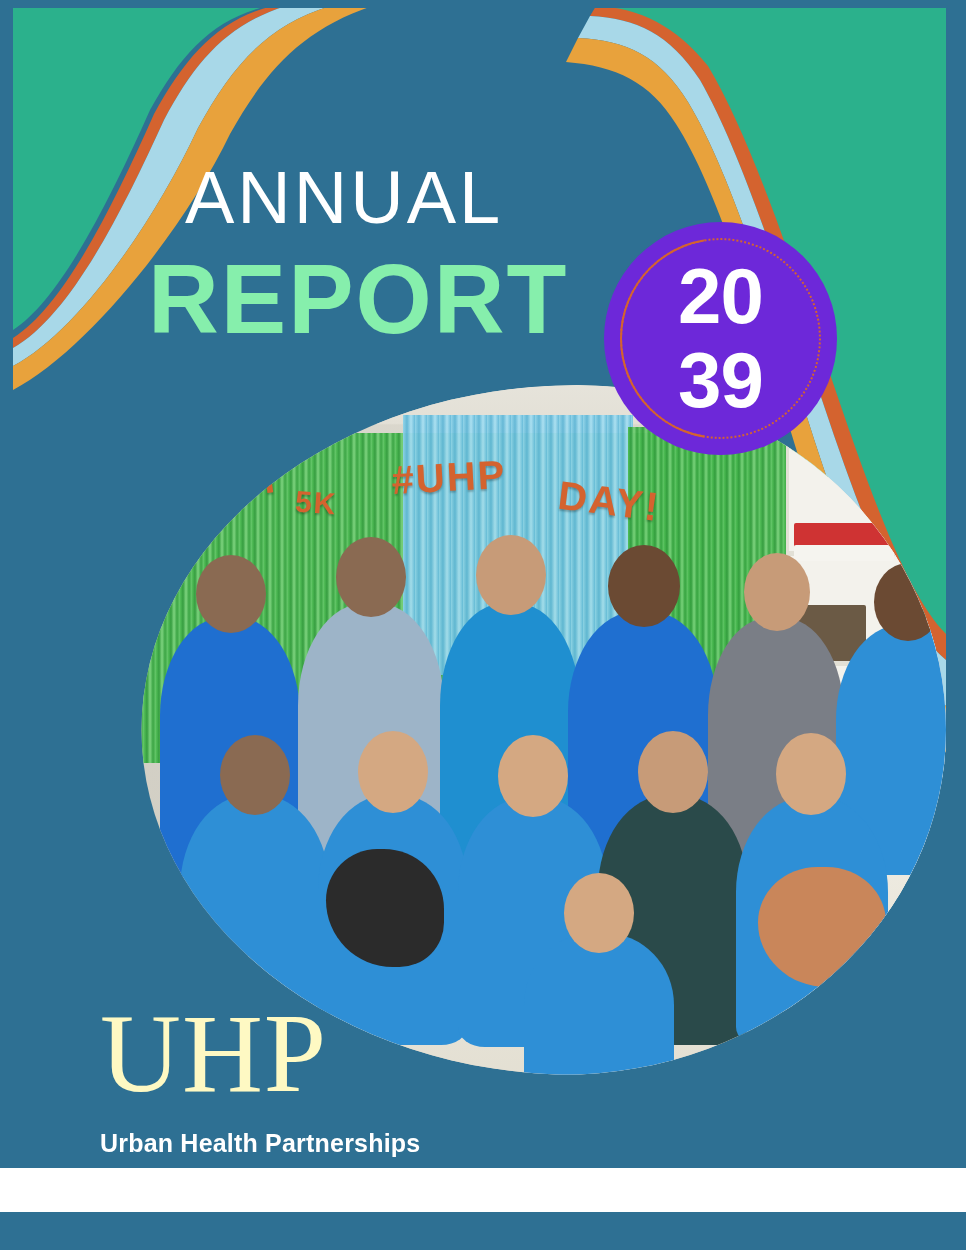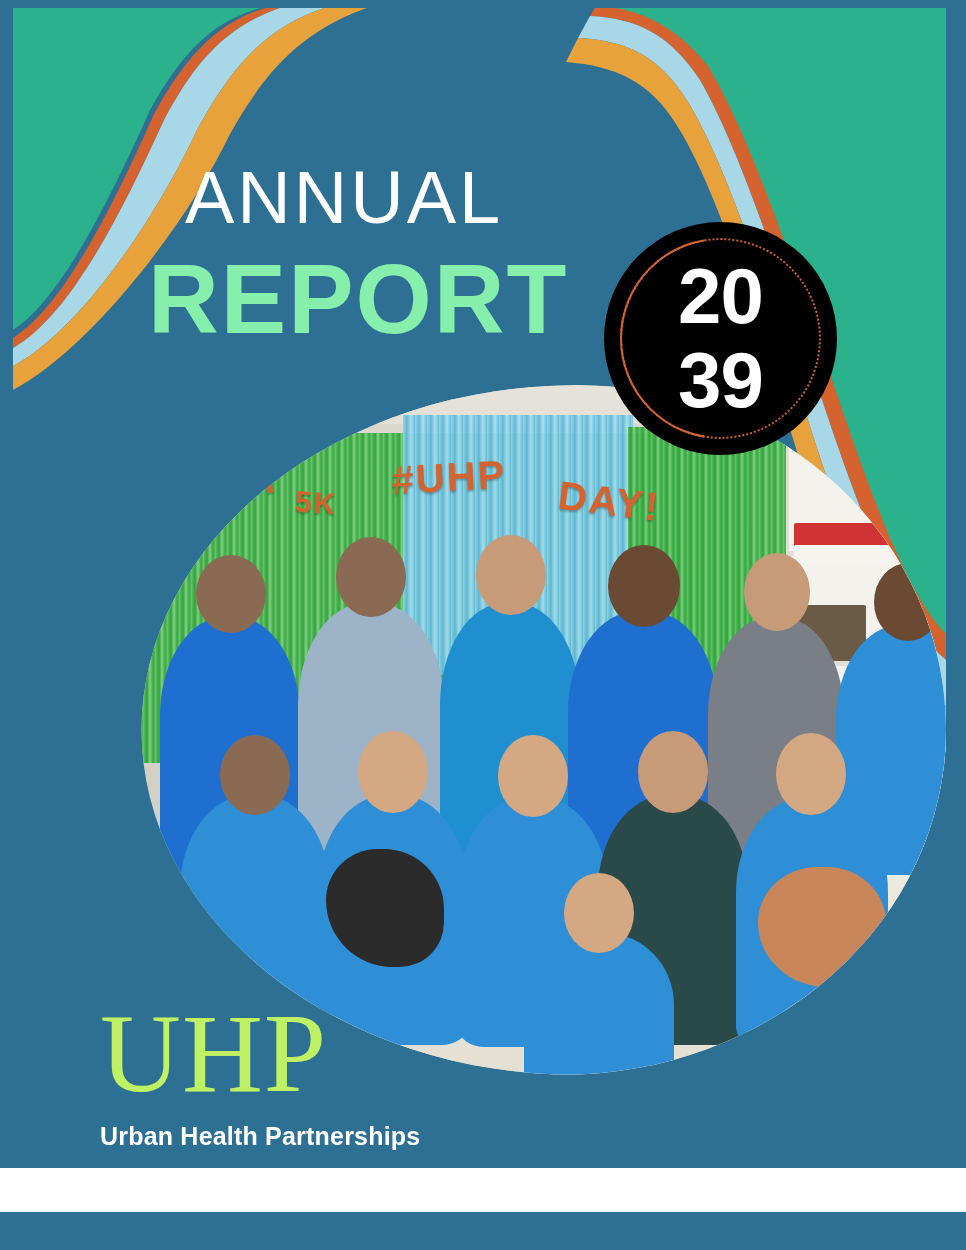--- a/index.html
+++ b/index.html
@@ -187,21 +187,21 @@
   }
 
   
   .year-badge {
     position: absolute;
     left: 604px;
     top: 222px;
     width: 233px;
     height: 233px;
     border-radius: 50%;
-    background: #000000;
+    background: #6d28d9;
   }
   .year-ring {
     position: absolute;
     left: 16px;
     top: 16px;
     right: 16px;
     bottom: 16px;
     border-radius: 50%;
     border: 2px dotted #d4632f;
   }
@@ -227,34 +227,34 @@
   }
 
   
   .logo {
     position: absolute;
     left: 100px;
     top: 1003px;
     width: 330px;
   }
   .logo-mark {
-    color: #bef264;
+    color: #fef9c3;
     font-family: "Liberation Serif", serif;
     font-size: 112px;
     line-height: 100px;
     font-weight: 400;
     letter-spacing: 1px;
   }
   .logo-name {
     color: #ffffff;
     font-size: 25px;
     line-height: 30px;
     font-weight: 700;
     letter-spacing: .2px;
-    margin-top: 18px;
+    margin-top: 25px;
   }
 
   
   .white-gap {
     position: absolute;
     left: 0;
     top: 1168px;
     width: 966px;
     height: 44px;
     background: #ffffff;

